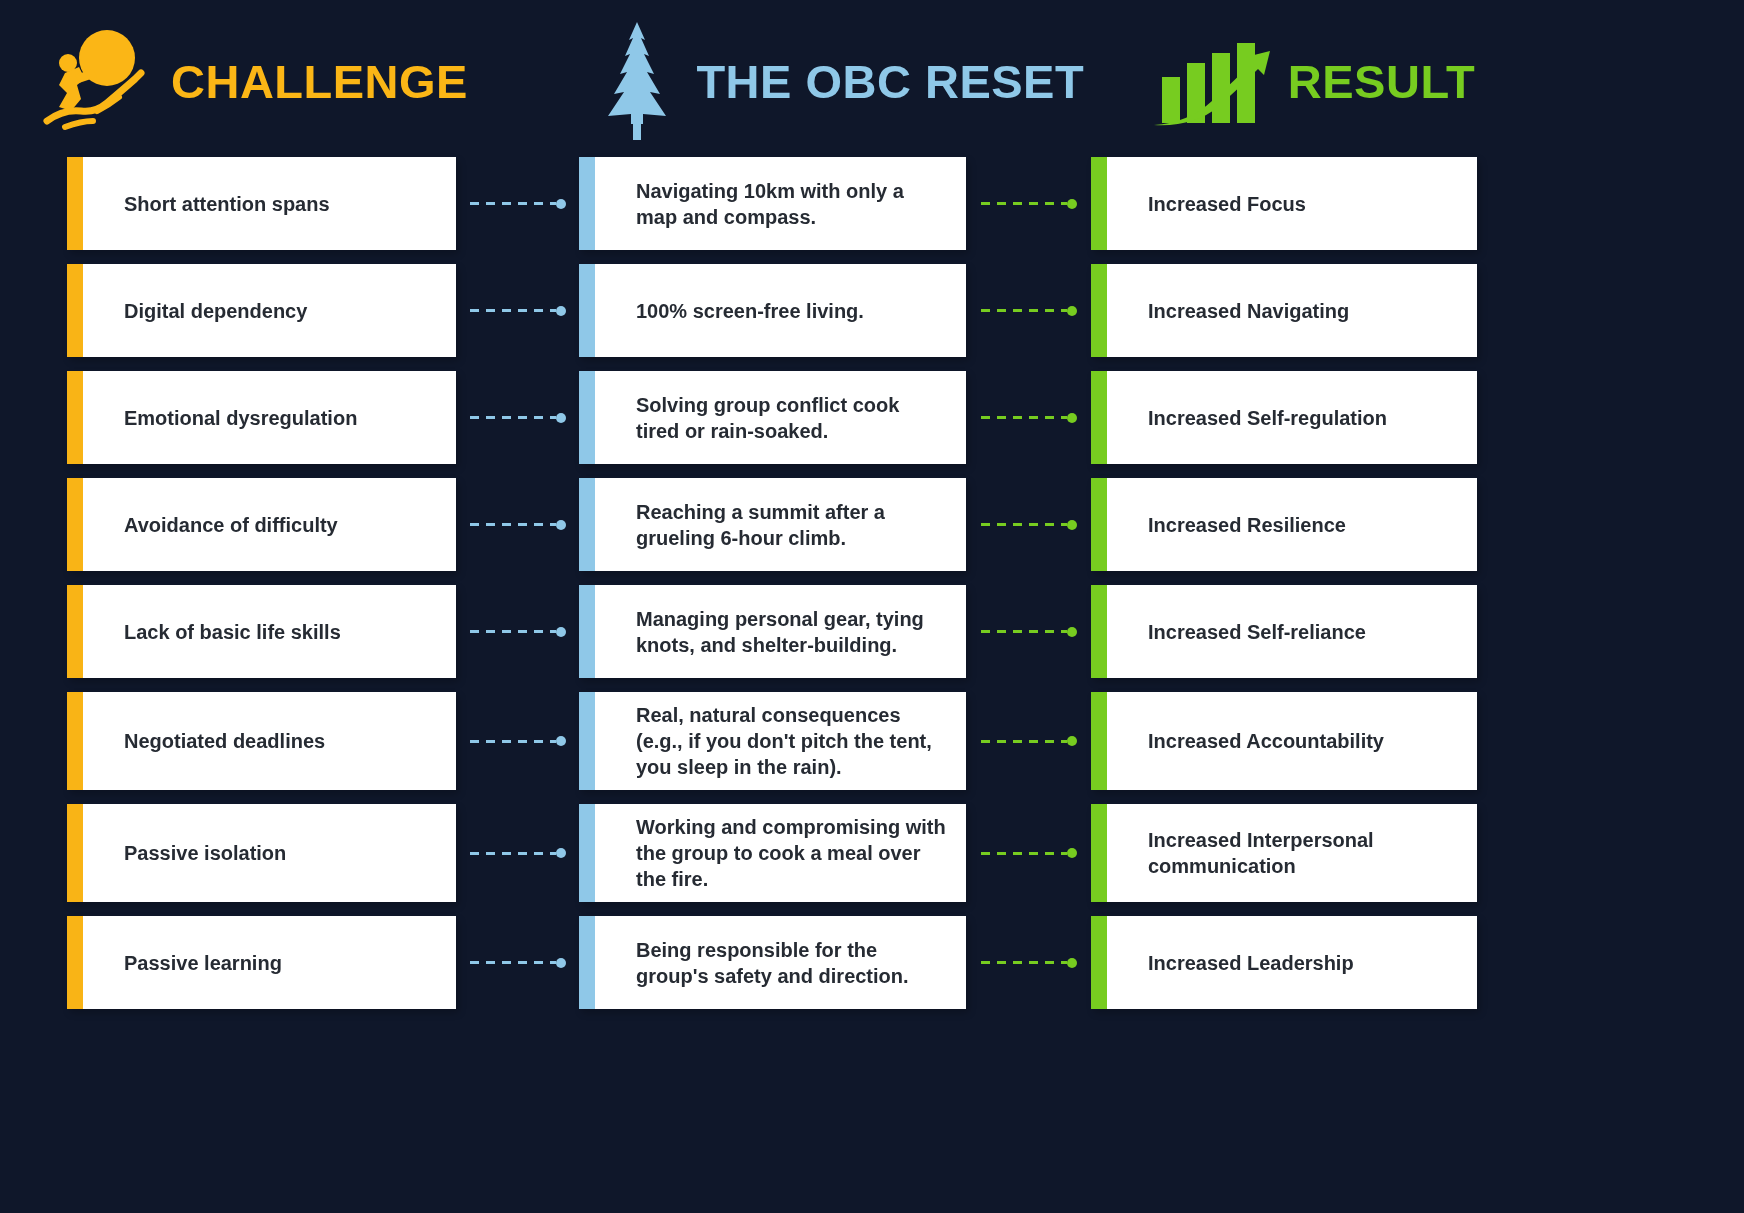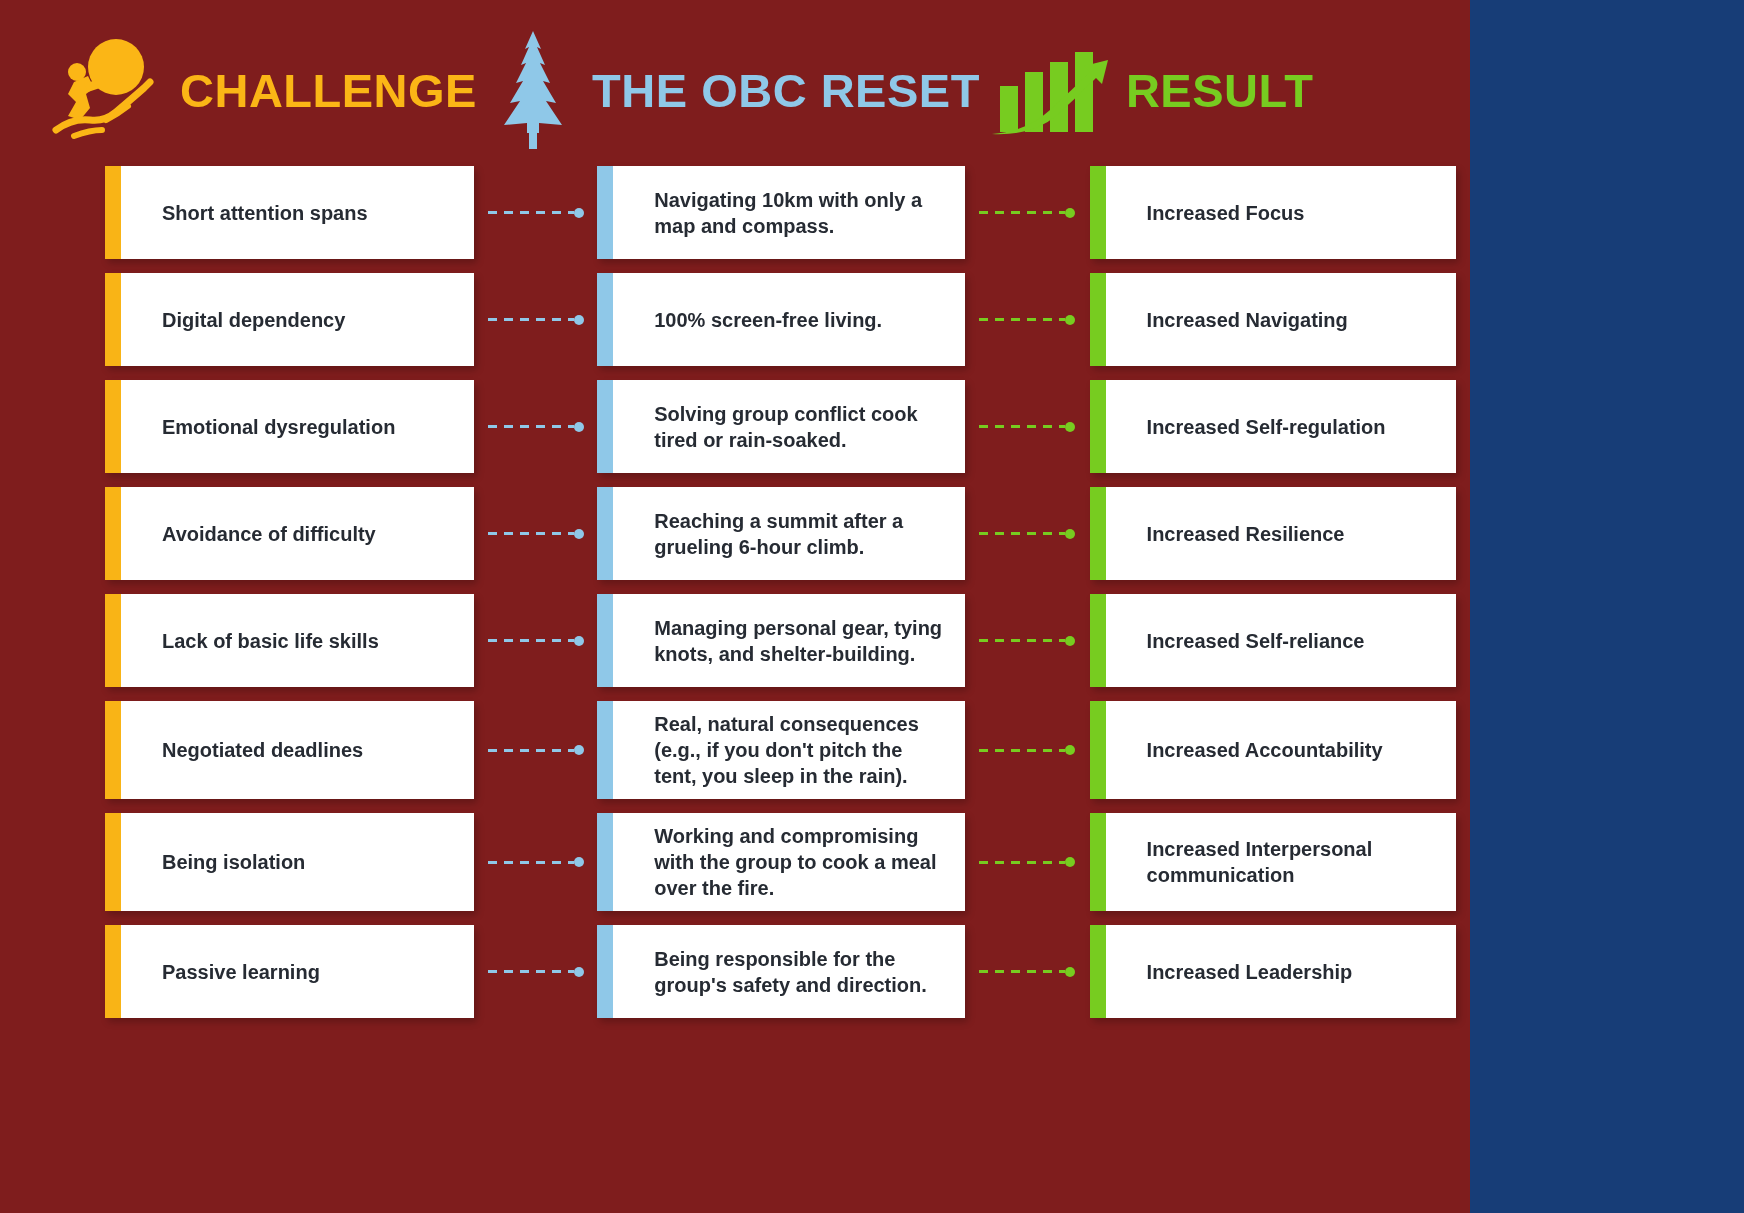--- a/index.html
+++ b/index.html
@@ -9,25 +9,25 @@
   body {
     width: 1744px;
     height: 1213px;
     background: #173D77;
     font-family: "Liberation Sans", sans-serif;
     overflow: hidden;
   }
 
   .infographic {
     position: relative;
-    width: 1470px;
+    width: 1744px;
     height: 1213px;
-    background: #7f1d1d;
+    background: #0f172a;
     box-sizing: border-box;
-    padding: 14px;
+    padding: 5px;
   }
 
   
   .header-row {
     display: flex;
     align-items: center;
     height: 152px;
     padding: 0 0 0 22px;
     box-sizing: border-box;
   }
@@ -84,21 +84,21 @@
   .card .card-text {
     font-size: 20px;
     font-weight: 700;
     color: #262B33;
     line-height: 1.30;
     padding: 10px 18px 10px 41px;
     box-sizing: border-box;
   }
 
   
-  .col-challenge { margin-left: 91px; width: 389px; }
+  .col-challenge { margin-left: 62px; width: 389px; }
   .col-reset     { width: 387px; }
   .col-result    { width: 386px; }
 
   .accent-amber { background: #F9B416; }
   .accent-blue  { background: #8FC8E8; }
   .accent-green { background: #77CC20; }
 
   
   .connector {
     flex: 0 0 auto;
@@ -357,21 +357,21 @@
       </div>
       <div class="card col-result h1">
         <div class="accent accent-green"></div>
         <div class="card-text">Increased Accountability</div>
       </div>
     </div>
 
     <div class="row">
       <div class="card col-challenge h1">
         <div class="accent accent-amber"></div>
-        <div class="card-text">Being isolation</div>
+        <div class="card-text">Passive isolation</div>
       </div>
       <div class="connector gap1">
         <span class="conn-line conn-blue">
           <span class="dashes"></span>
           <span class="dot"></span>
         </span>
       </div>
       <div class="card col-reset h1">
         <div class="accent accent-blue"></div>
         <div class="card-text">Working and compromising with the group to cook a meal over the fire.</div>

